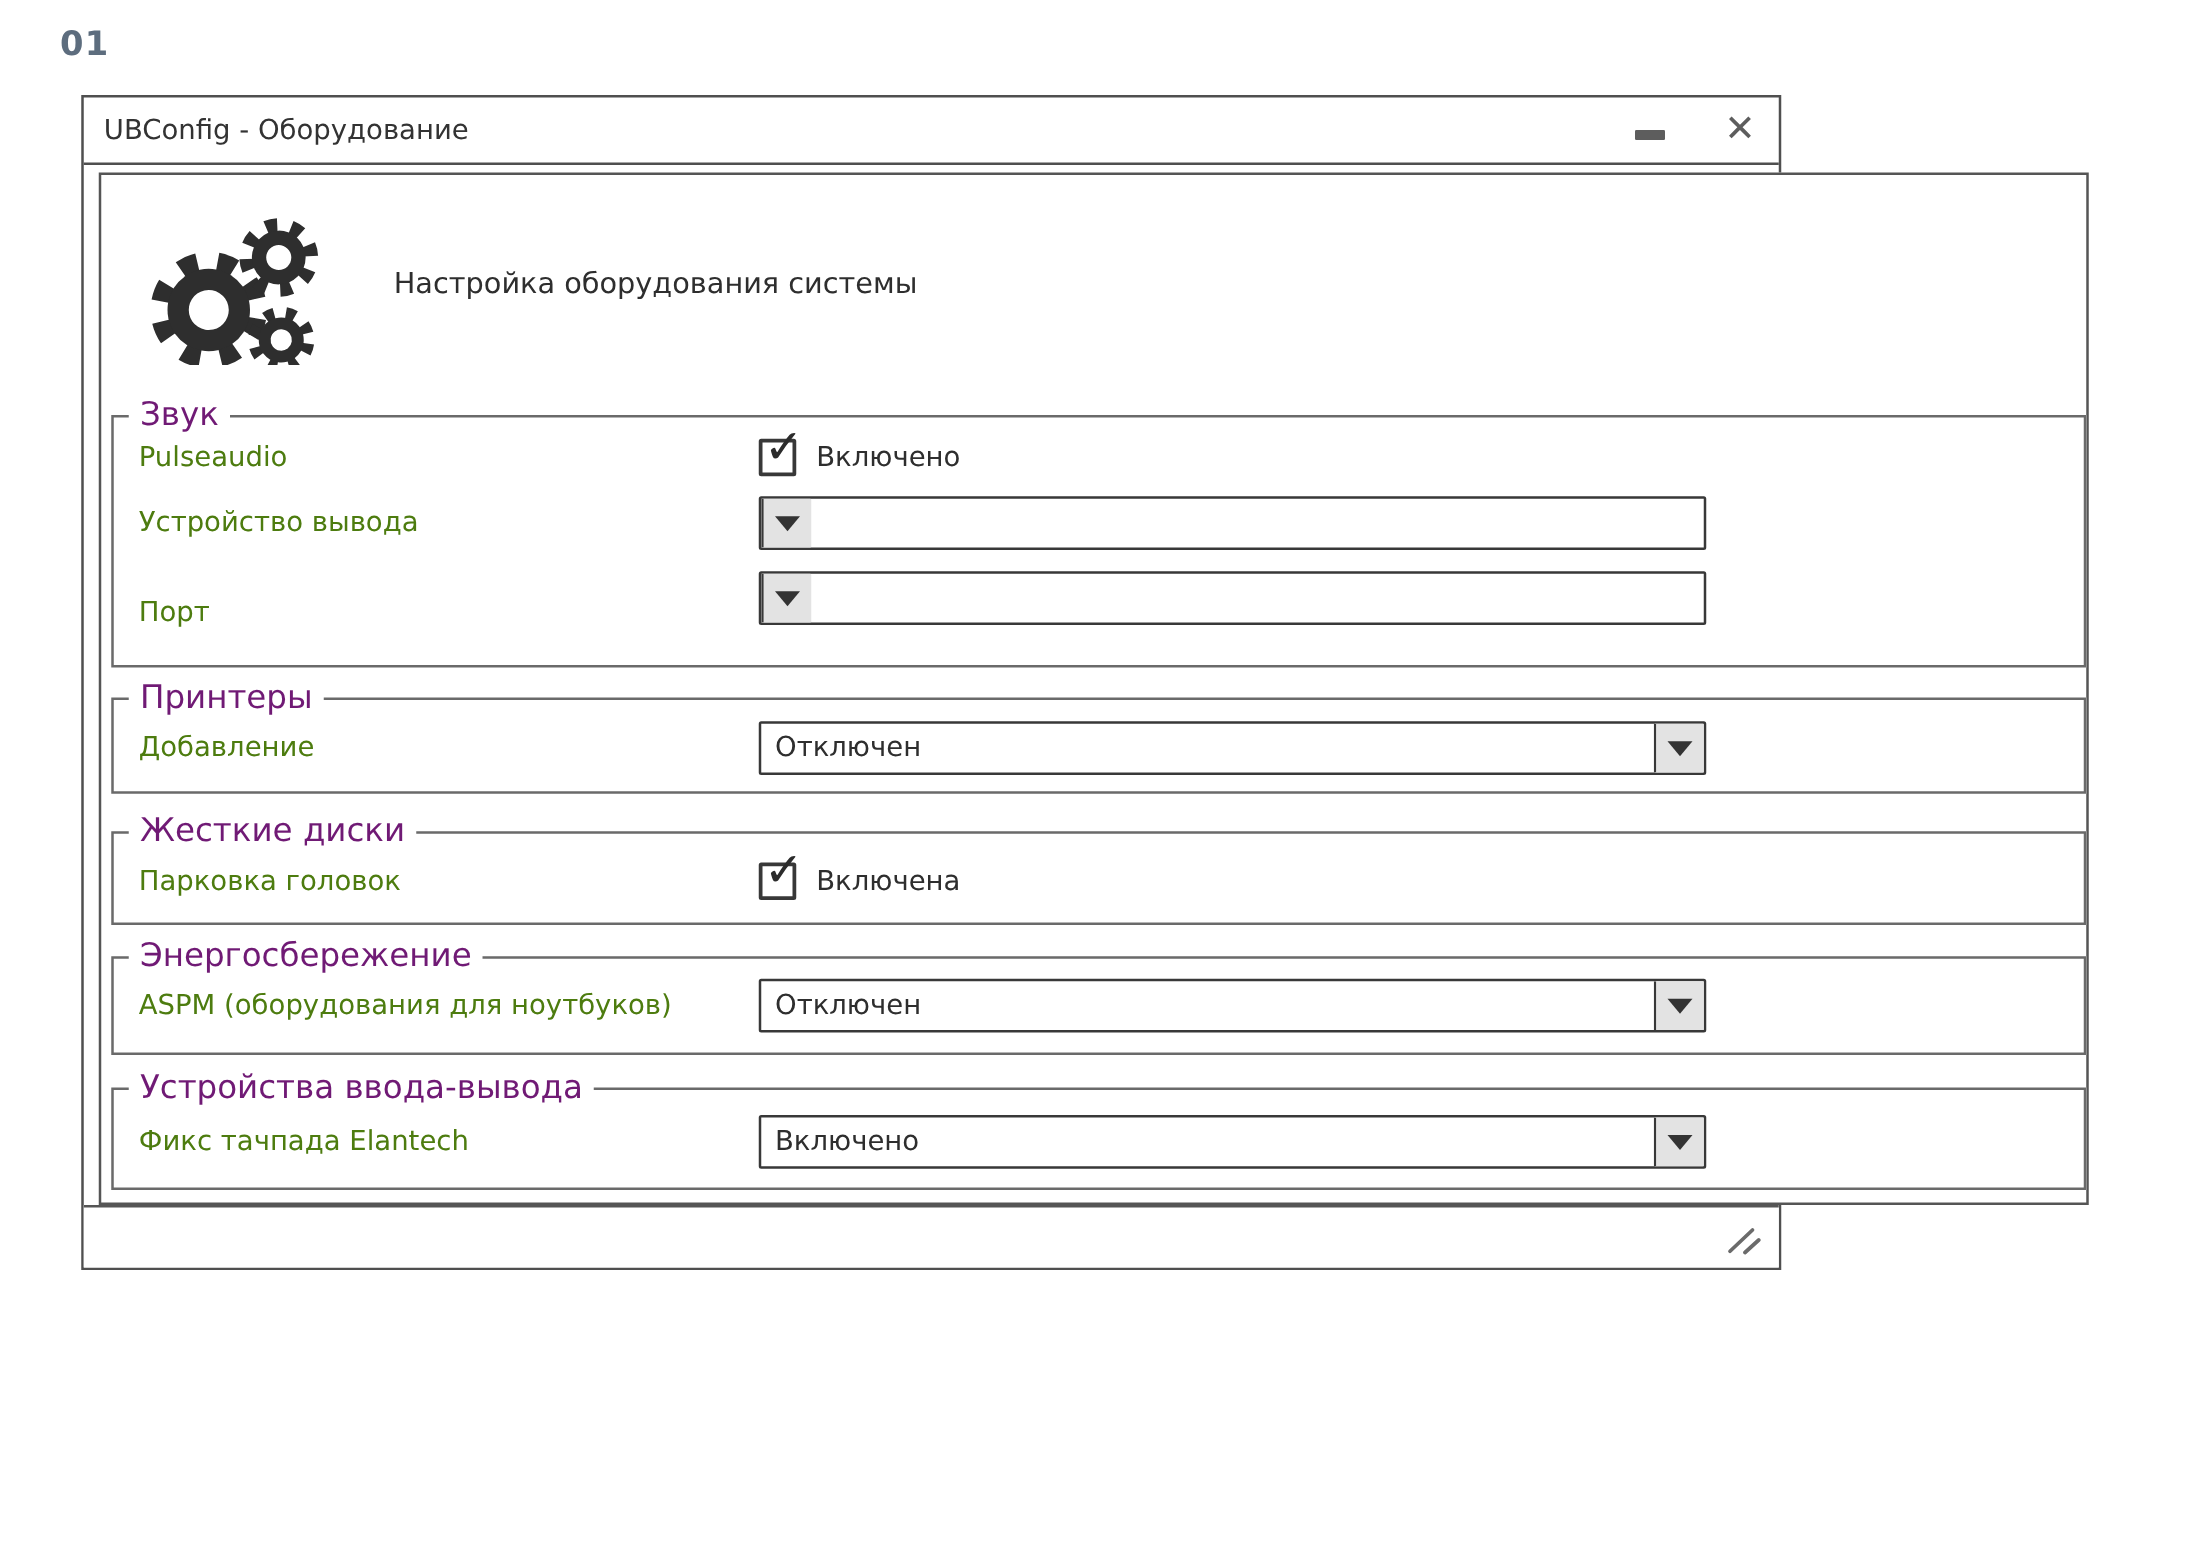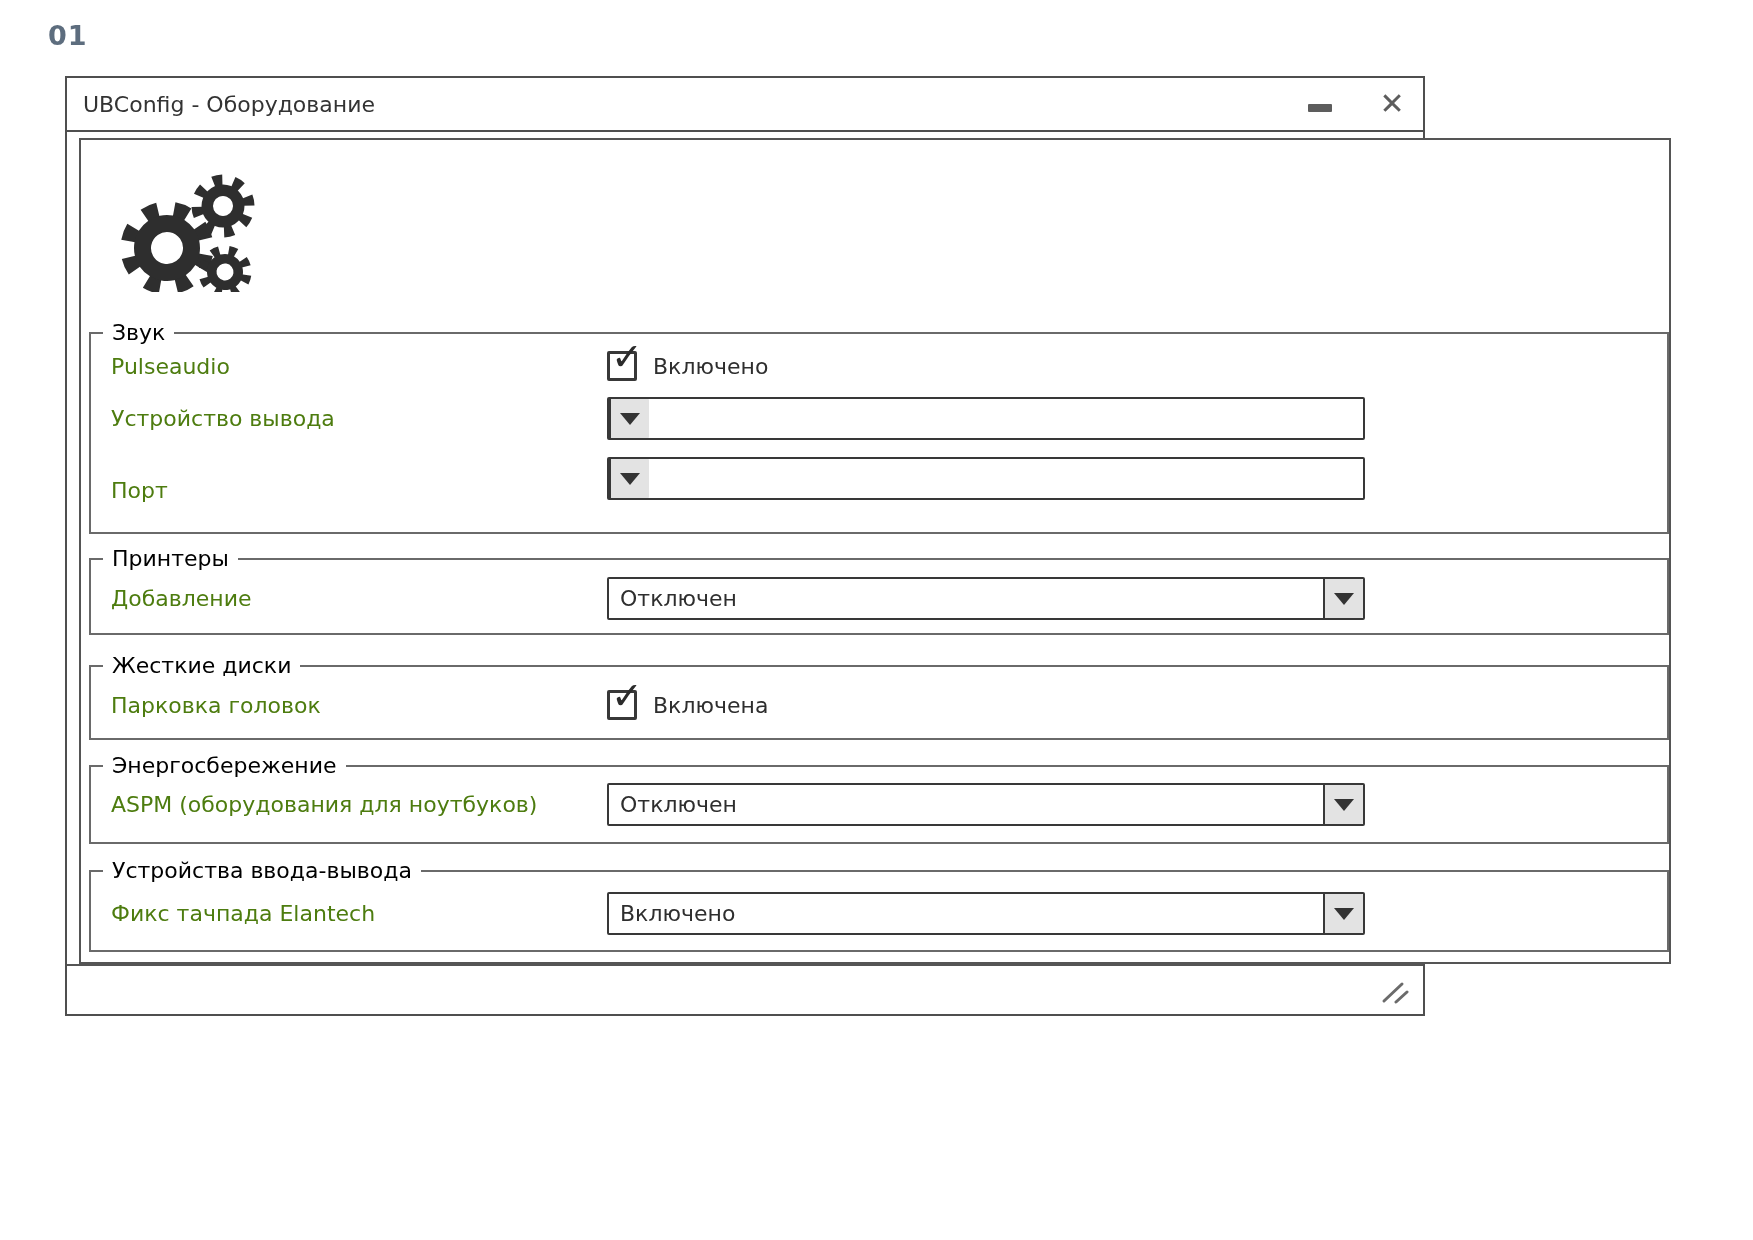--- a/index.html
+++ b/index.html
@@ -56,21 +56,21 @@
   }
 
   
   .group {
     position: absolute; left: 8px; width: 1580px;
     border: 2px solid #6a6a6a; background: #fff;
   }
   .group-legend {
     position: absolute; top: -15px; left: 12px;
     background: #fff; padding: 0 9px;
-    font-size: 22px; color: #000000; line-height: 27px;
+    font-size: 26px; color: #701a75; line-height: 27px;
   }
   .row-label {
     position: absolute; left: 20px;
     font-size: 22px; color: #4d7c0f; white-space: nowrap;
   }
 
   
   .combo {
     position: absolute; left: 516px; width: 758px; height: 43px;
     border: 2px solid #383838; border-radius: 2px;
@@ -151,20 +151,21 @@
           </g>
 
           <g transform="rotate(8 120 112)">
             <circle cx="120" cy="112" r="21.5" fill="none" stroke-width="10" stroke-dasharray="7.5 9.4"></circle>
             <circle cx="120" cy="112" r="18" stroke="none"></circle>
             <circle cx="120" cy="112" r="8.5" fill="#ffffff" stroke="none"></circle>
           </g>
         </g>
       </svg>
 
+      <div class="panel-heading">Настройка оборудования системы</div>
 
       <div class="group" style="top:192px; height:202px;">
         <div class="group-legend">Звук</div>
 
         <div class="row-label" style="top:18px; line-height:30px;">Pulseaudio</div>
         <div class="checkbox" style="top:17px;">
           <span class="checkmark">✓</span>
         </div>
         <div class="check-state" style="top:18px; line-height:30px;">Включено</div>
 

